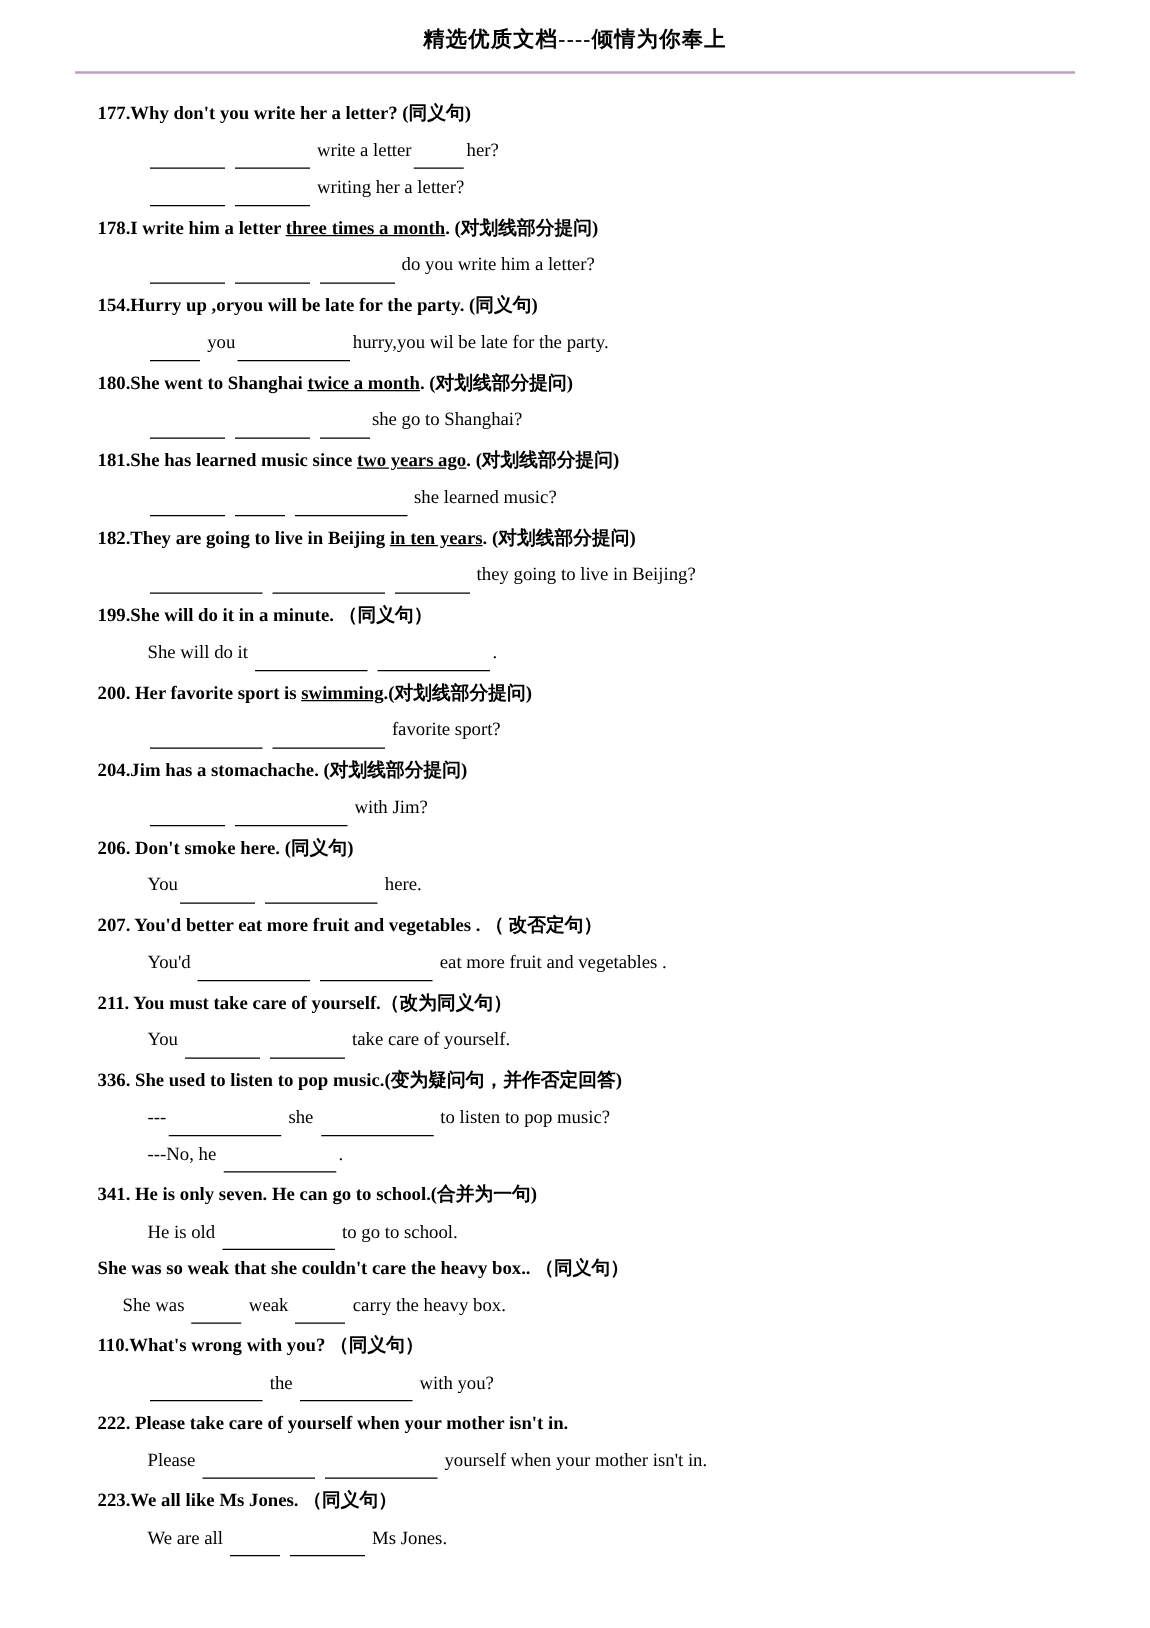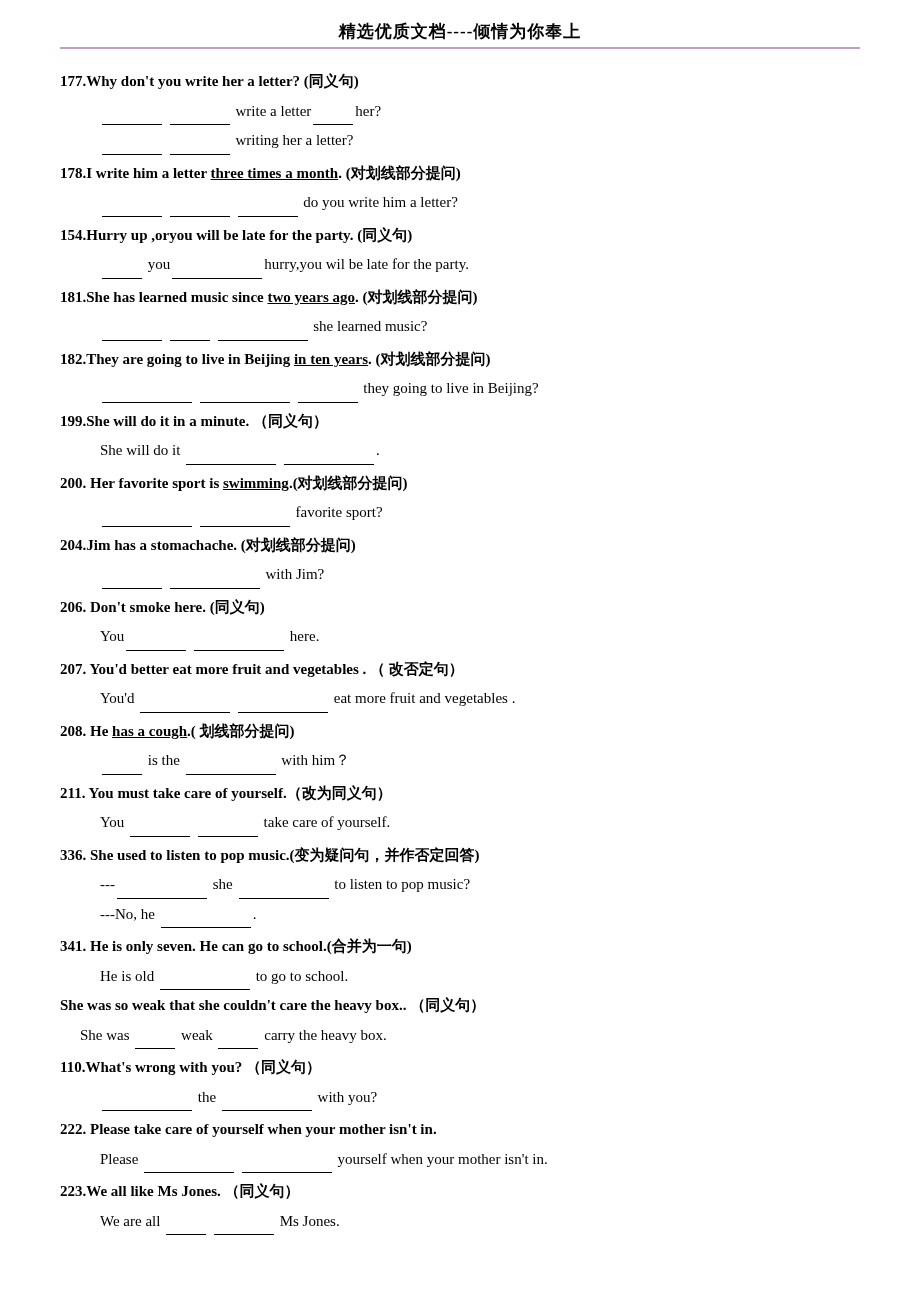--- a/index.html
+++ b/index.html
@@ -13,38 +13,39 @@
       font-family: "SimSun", "宋体", serif;
       font-size: 15px;
       color: #000000;
       width: 920px;
       min-height: 1302px;
       padding: 20px 60px 40px 60px;
     }
 
     .header {
       text-align: center;
-      padding-bottom: 4px;
+      padding-bottom: 14px;
       border-bottom: 2px solid #c0a0c0;
       margin-bottom: 18px;
     }
 
     .header-title {
       font-size: 17px;
       font-weight: bold;
       color: #000;
       letter-spacing: 1px;
     }
 
     .content {
       line-height: 1.9;
     }
 
     .problem {
       margin-bottom: 4px;
+      margin-left: 18px;
     }
 
     .problem-line {
       display: block;
       margin-bottom: 1px;
     }
 
     .bold {
       font-weight: bold;
     }
@@ -99,20 +100,24 @@
   <div class="problem">
     <span class="problem-line bold">178.I write him a letter <span class="underline">three times a month</span>. (对划线部分提问)</span>
     <span class="answer-line"><span class="blank"></span> <span class="blank"></span> <span class="blank"></span> do you write him a letter?</span>
   </div>
 
   <div class="problem">
     <span class="problem-line bold">154.Hurry up ,oryou will be late for the party. (同义句)</span>
     <span class="answer-line"><span class="blank blank-short"></span> you<span class="blank blank-long"></span>hurry,you wil be late for the party.</span>
   </div>
 
+  <div class="problem">
+    <span class="problem-line bold">180.She went to Shanghai <span class="underline">twice a month</span>. (对划线部分提问)</span>
+    <span class="answer-line"><span class="blank"></span> <span class="blank"></span> <span class="blank blank-short"></span>she go to Shanghai?</span>
+  </div>
 
   <div class="problem">
     <span class="problem-line bold">181.She has learned music since <span class="underline">two years ago</span>. (对划线部分提问)</span>
     <span class="answer-line"><span class="blank"></span> <span class="blank blank-short"></span>  <span class="blank blank-long"></span> she learned music?</span>
   </div>
 
   <div class="problem">
     <span class="problem-line bold">182.They are going to live in Beijing <span class="underline">in ten years</span>. (对划线部分提问)</span>
     <span class="answer-line"><span class="blank blank-long"></span> <span class="blank blank-long"></span> <span class="blank"></span> they going to live in Beijing?</span>
   </div>
@@ -135,24 +140,20 @@
   <div class="problem">
     <span class="problem-line bold">206. Don't smoke here. (同义句)</span>
     <span class="answer-line">You<span class="blank"></span>  <span class="blank blank-long"></span>  here.</span>
   </div>
 
   <div class="problem">
     <span class="problem-line bold">207. You'd better eat more fruit and vegetables .  （ 改否定句）</span>
     <span class="answer-line">You'd  <span class="blank blank-long"></span>  <span class="blank blank-long"></span> eat more fruit and vegetables .</span>
   </div>
 
-  <div class="problem">
-    <span class="problem-line bold">208. He <span class="underline">has a cough</span>.( 划线部分提问)</span>
-    <span class="answer-line"><span class="blank blank-short"></span> is the <span class="blank blank-long"></span> with him？</span>
-  </div>
 
   <div class="problem">
     <span class="problem-line bold">211. You must take care of yourself.（改为同义句）</span>
     <span class="answer-line">You <span class="blank"></span> <span class="blank"></span> take care of yourself.</span>
   </div>
 
   <div class="problem">
     <span class="problem-line bold">336. She used to listen to pop music.(变为疑问句，并作否定回答)</span>
     <span class="answer-line">---<span class="blank blank-long"></span> she <span class="blank blank-long"></span> to listen to pop music?</span>
     <span class="answer-line">---No, he <span class="blank blank-long"></span>.</span>

